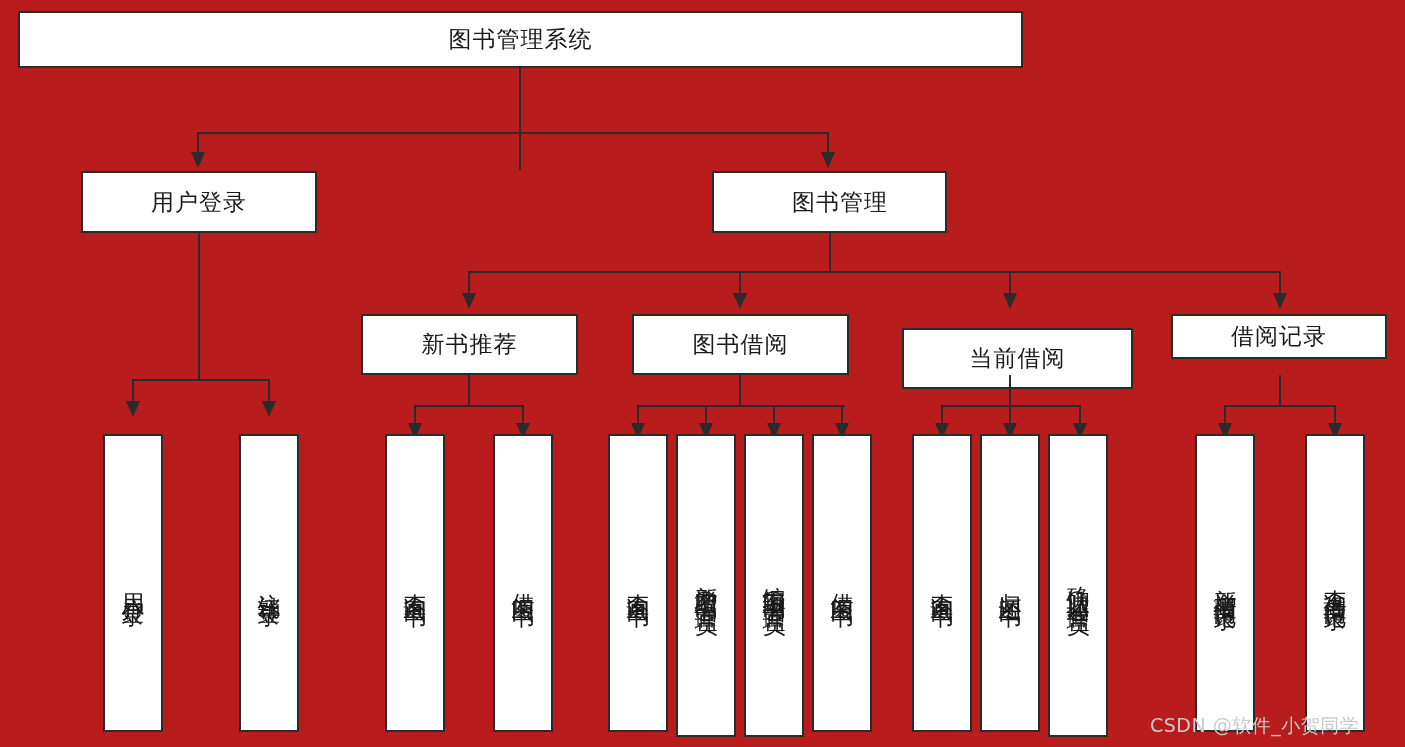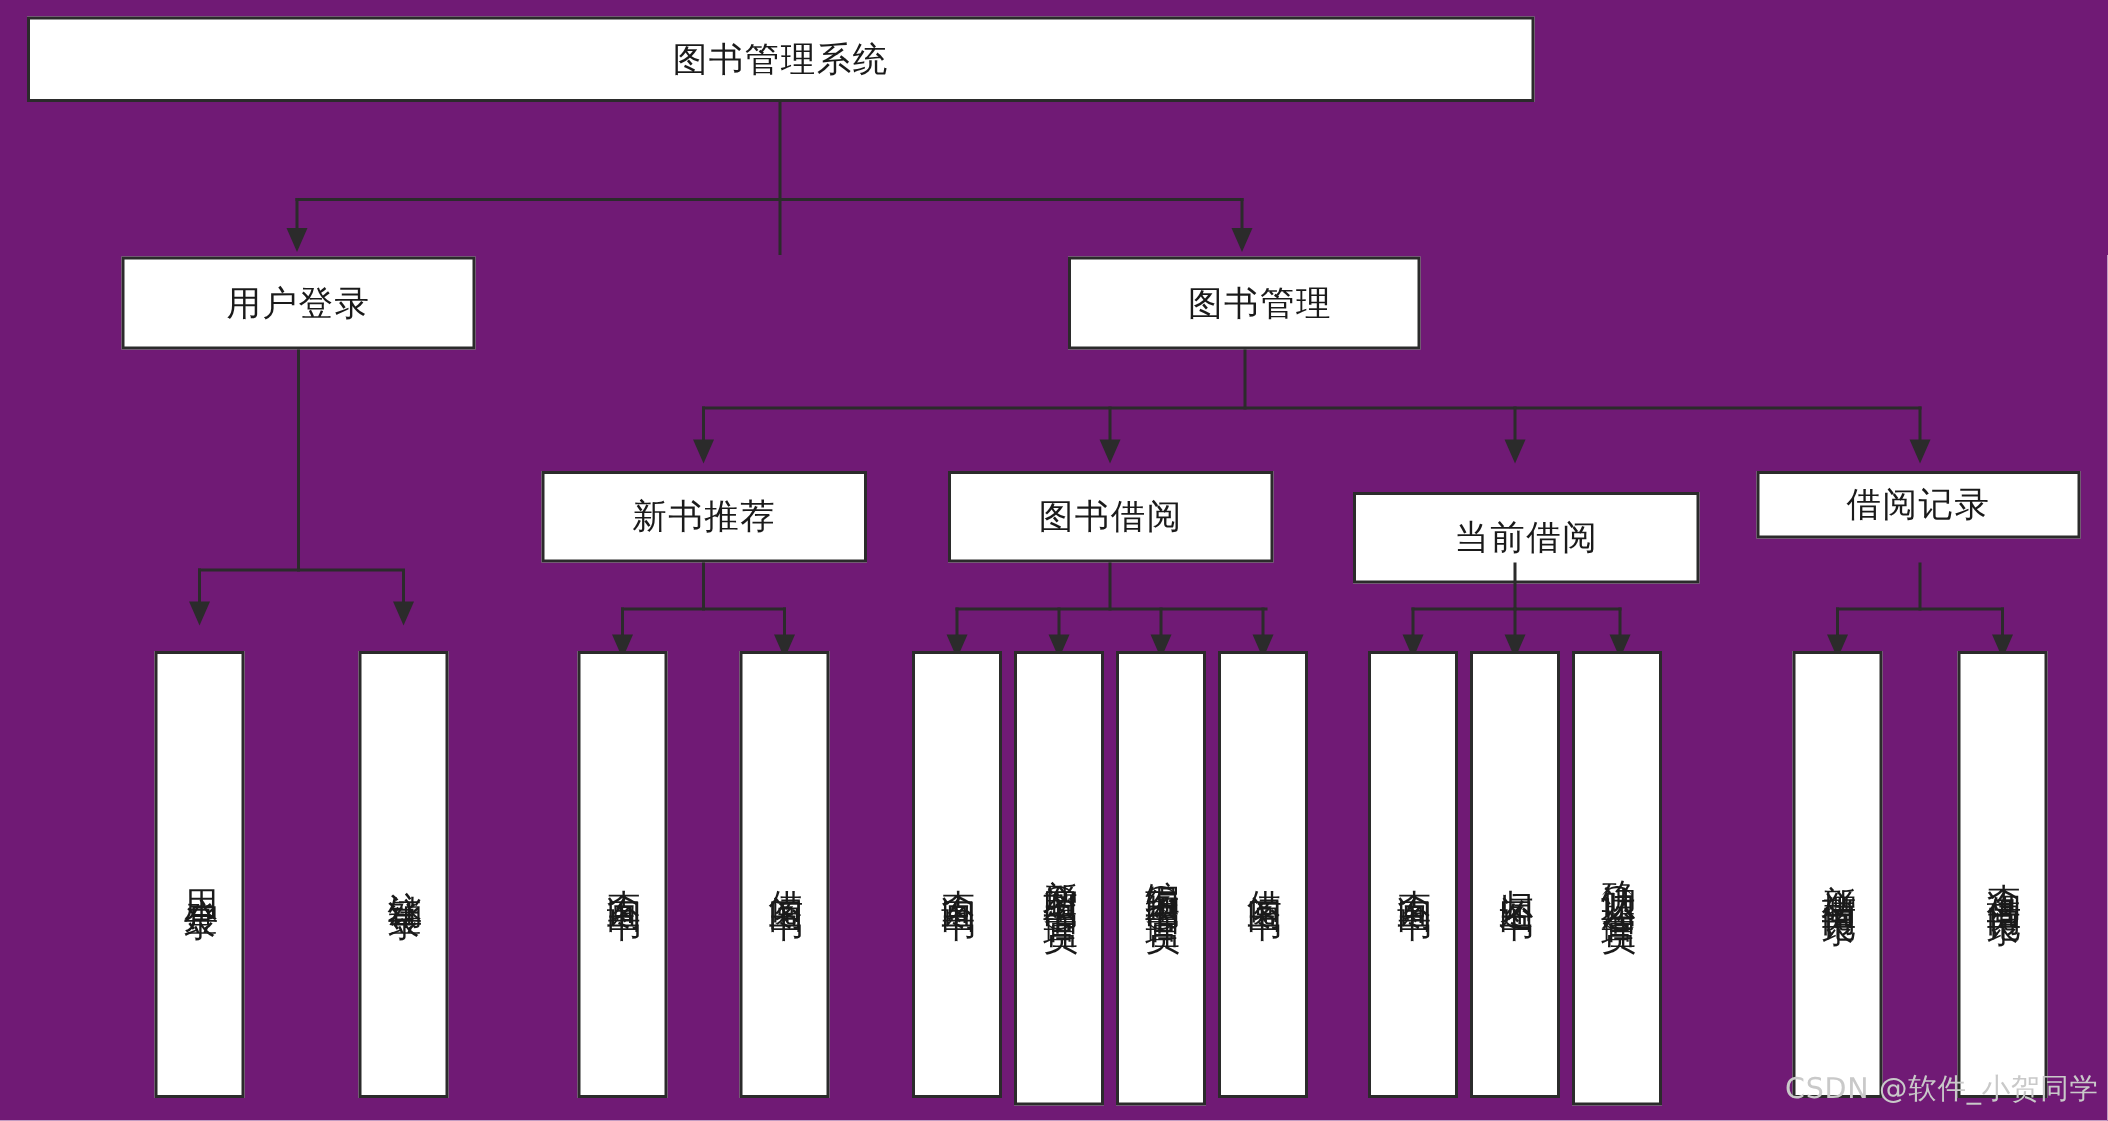--- a/index.html
+++ b/index.html
@@ -7,21 +7,21 @@
     padding: 0;
     background: #ffffff;
   }
   body {
     font-family: "DejaVu Sans", "Liberation Sans", sans-serif;
   }
   #canvas {
     position: relative;
     width: 1405px;
     height: 747px;
-    background: #701a75;
+    background: #b91c1c;
     overflow: hidden;
   }
   
   .node {
     position: absolute;
     box-sizing: border-box;
     border: 2px solid #2b2b2b;
     background: #ffffff;
     display: flex;
     align-items: center;
@@ -204,15 +204,15 @@
   <div class="vline" style="left:1334px; top:405px; width:2px; height:22px;"></div>
   <div class="arrow" style="left:1328px; top:423px;"></div>
 
   <div class="node vert" style="left:1195px; top:434px; width:60px; height:298px;">
     <span class="vtext">新增借阅记录</span>
   </div>
   <div class="node vert" style="left:1305px; top:434px; width:60px; height:298px;">
     <span class="vtext">查询借阅记录</span>
   </div>
 
-  <div id="watermark" style="left:1190px; top:713px;">CSDN @软件_小贺同学</div>
+  <div id="watermark" style="left:1150px; top:713px;">CSDN @软件_小贺同学</div>
 
 </div>
 
 </body></html>

